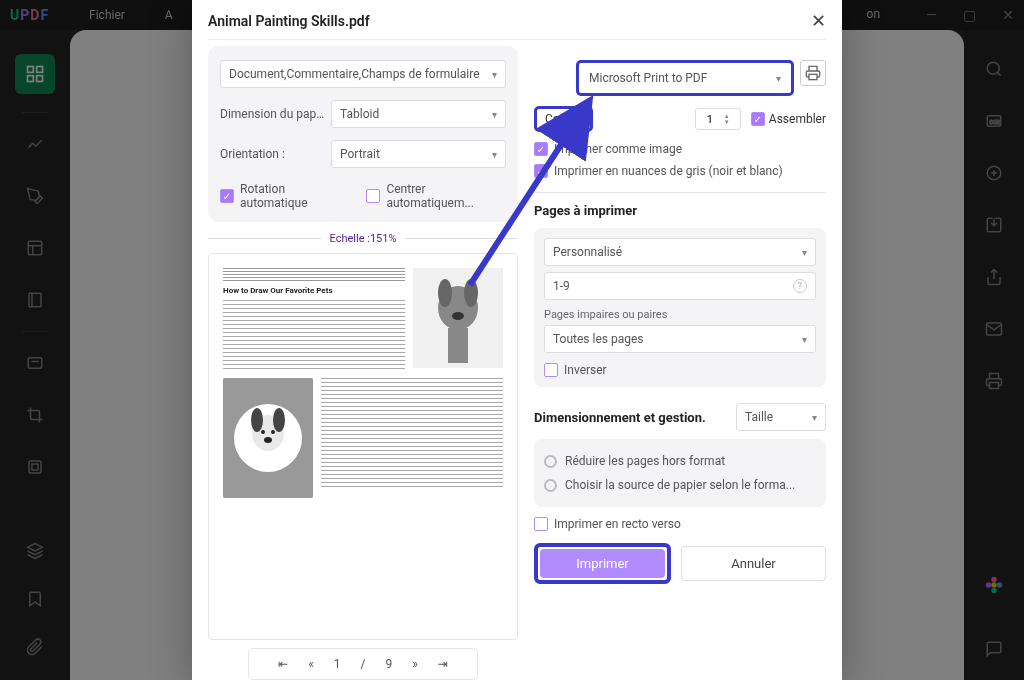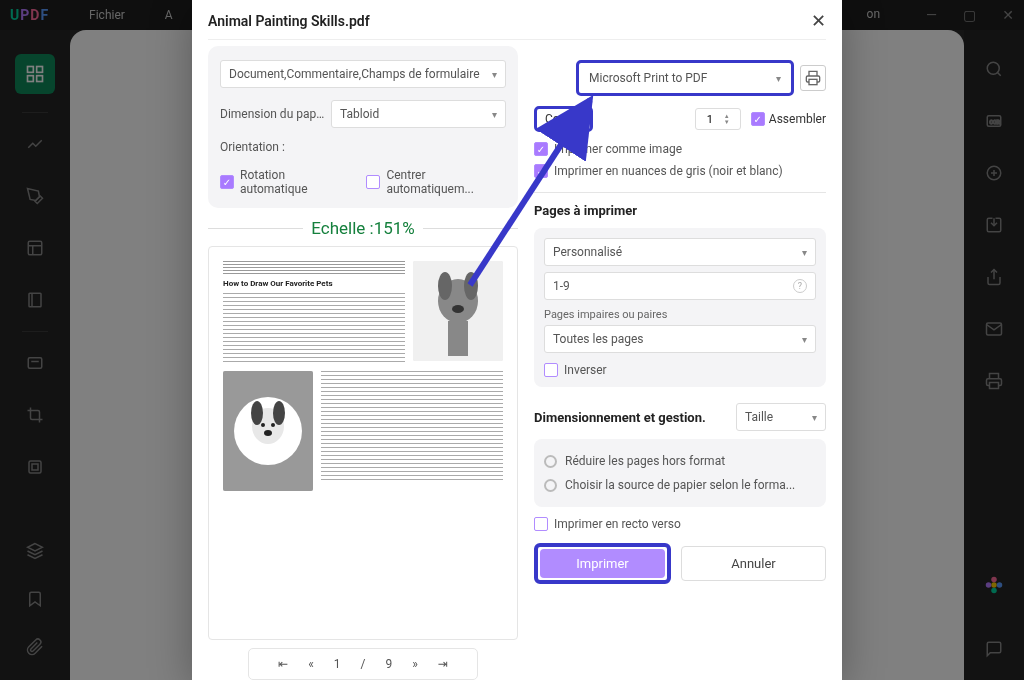--- a/index.html
+++ b/index.html
@@ -57,21 +57,21 @@
   .doc-title { font-size: 8px; font-weight: bold; color: #222; margin: 4px 0; }
   .doc-img { width: 90px; height: 100px; background: #e8e8e8; border-radius: 2px; position: relative; overflow: hidden; }
   .doc-bottom { display: flex; gap: 8px; }
   .doc-img2 { width: 90px; height: 120px; background: #d0d0d0; border-radius: 2px; position: relative; overflow: hidden; }
   
   .pager { background: #fff; border: 1px solid #e5e5e5; border-radius: 5px; padding: 6px; display: flex; align-items: center; justify-content: center; gap: 8px; margin: 0 40px; }
   .pager span { font-size: 12px; color: #555; padding: 2px 6px; cursor: pointer; }
   .pager .pg { cursor: default; }
   
   
-  .printer-row { display: flex; gap: 6px; align-items: center; margin-top: 14px; padding-left: 42px; }
+  .printer-row { display: flex; gap: 6px; align-items: flex-start; margin-top: 14px; padding-left: 42px; }
   .printer-select { flex: 1; }
   .hl-blue { border: 3px solid #3838c9; border-radius: 5px; padding: 2px; }
   .hl-blue .select { border: none; }
   .printer-icon-btn { width: 26px; height: 26px; border: 1px solid #ccc; border-radius: 3px; display: flex; align-items: center; justify-content: center; color: #666; cursor: pointer; font-size: 14px; }
   
   .copies-row { display: flex; align-items: center; gap: 10px; margin-top: 10px; }
   .copies-label-box { border: 3px solid #3838c9; border-radius: 5px; padding: 3px 8px; }
   .spinner { border: 1px solid #ddd; border-radius: 3px; width: 46px; height: 22px; display: flex; align-items: center; }
   .spinner input { border: none; width: 28px; text-align: center; font-size: 11px; outline: none; }
   .spinner .arrows { display: flex; flex-direction: column; font-size: 6px; color: #888; line-height: 1; }
@@ -286,35 +286,38 @@
             <span>Document,Commentaire,Champs de formulaire</span>
           </div>
         <div class="row">
           <label>Dimension du papi...</label>
           <div class="select">
               <span>Tabloid</span>
             </div>
         </div>
         <div class="row">
           <label>Orientation :</label>
+          <div class="select">
+              <span>Portrait</span>
+            </div>
         </div>
         <div class="chk-block">
           <div class="chk-row">
             <span class="chk"></span>
             <span>Rotation automatique</span>
           </div>
           <div class="chk-row">
             <span class="chk unchecked"></span>
             <span>Centrer automatiquem...</span>
           </div>
         </div>
       </div>
       <div class="scale-line" style="margin-top:10px">
         <div class="dash"></div>
-        <span style="font-size:17px;color:#15803d">Echelle :151%</span>
+        <span style="font-size:11px;color:#4c1d95">Echelle :151%</span>
         <div class="dash"></div>
       </div>
       <div class="preview">
         <div class="doc-page">
           <div class="doc-top">
             <div class="doc-text">
               <div style="height:14px;background:repeating-linear-gradient(#999 0 1px,transparent 1px 3px)"></div>
               <div class="doc-title">How to Draw Our Favorite Pets</div>
               <div style="height:70px;background:repeating-linear-gradient(#aaa 0 1px,transparent 1px 4px)"></div>
             </div>

